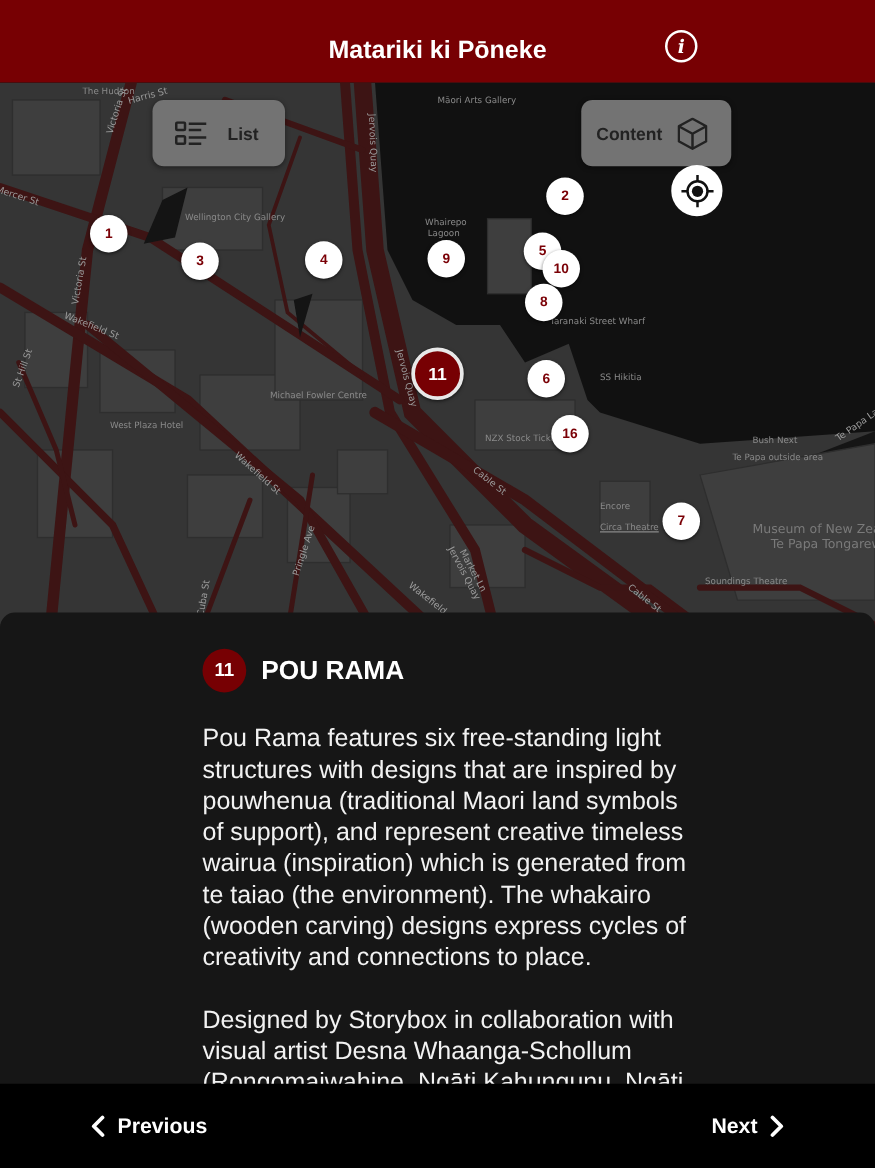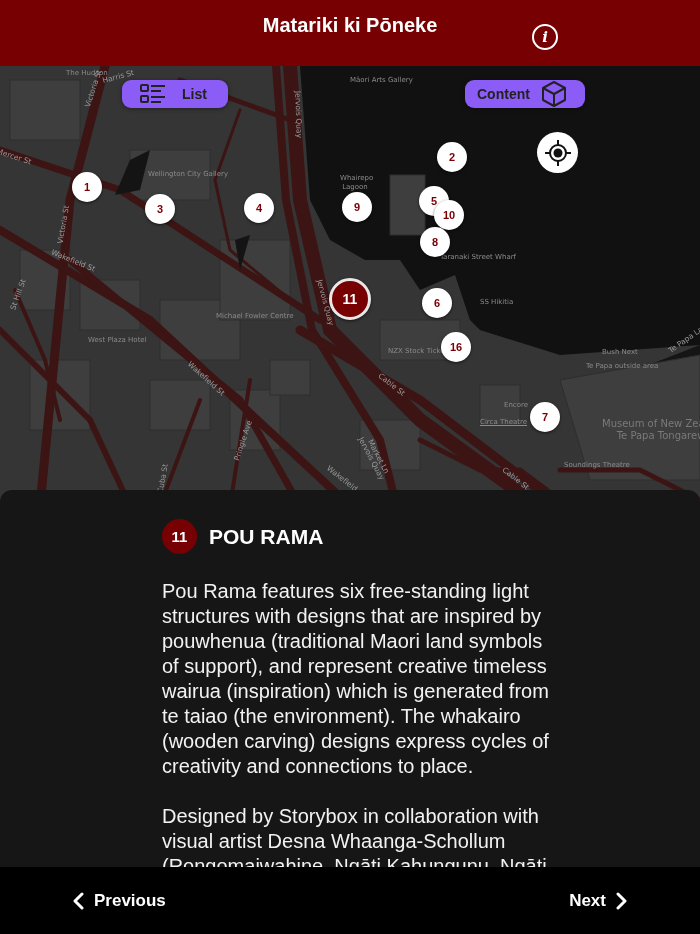--- a/index.html
+++ b/index.html
@@ -2,21 +2,21 @@
 <html><head>
 <meta charset="utf-8">
 <style>
   * { box-sizing: border-box; margin: 0; padding: 0; }
   html, body { width: 700px; height: 934px; overflow: hidden; background: #000; }
   body { font-family: "Liberation Sans", "DejaVu Sans", sans-serif; position: relative; }
 
   .header {
     position: absolute; left: 0; top: 0; width: 700px; height: 66px;
     background: #770003; z-index: 10;
-    display: flex; justify-content: center;
+    display: flex; align-items: center; justify-content: center;
   }
   .header-title { color: #fff; font-weight: bold; font-size: 20px; margin-top: 14px; }
   .info-btn {
     position: absolute; left: 532px; top: 24px; width: 26px; height: 26px;
     border: 2px solid #fff; border-radius: 50%;
     color: #fff; font-family: "DejaVu Serif", serif; font-style: italic; font-weight: bold;
     font-size: 15px; display: flex; align-items: center; justify-content: center; cursor: pointer;
   }
 
   .map {
@@ -37,21 +37,21 @@
     display: flex; align-items: center; justify-content: center;
     box-shadow: 0 1px 3px rgba(0,0,0,0.6); cursor: pointer;
     transform: translate(-50%, -50%);
   }
   .marker.selected {
     width: 42px; height: 42px; background: #770003; color: #fff;
     border: 3px solid #e8e8e8; font-size: 14px;
   }
 
   .map-btn {
-    position: absolute; background: #8b5cf6; border-radius: 9px; height: 28px;
+    position: absolute; background: #737373; border-radius: 9px; height: 53px;
     display: flex; align-items: center; cursor: pointer; color: #222;
     font-weight: bold; font-size: 14px; box-shadow: 0 1px 4px rgba(0,0,0,0.4);
   }
   .list-btn { left: 122px; top: 80px; width: 106px; padding-left: 18px; }
   .list-btn .label { margin-left: 16px; }
   .content-btn { left: 465px; top: 80px; width: 120px; padding-left: 12px; }
   .content-btn .icon { margin-left: 12px; }
   .locate-btn {
     position: absolute; left: 537px; top: 132px; width: 41px; height: 41px;
     border-radius: 50%; background: #fff; display: flex; align-items: center; justify-content: center;
@@ -158,21 +158,21 @@
   <span class="map-label street-label" style="left:376px; top:314px; transform:rotate(38deg);">Cable St</span>
   <span class="map-label street-label" style="left:222px; top:370px; transform:rotate(-72deg);">Pringle Ave</span>
   <span class="map-label street-label" style="left:360px; top:386px; transform:rotate(62deg);">Market Ln</span>
   <span class="map-label street-label" style="left:348px; top:388px; transform:rotate(62deg);">Jervois Quay</span>
   <span class="map-label street-label" style="left:324px; top:408px; transform:rotate(38deg);">Wakefield</span>
   <span class="map-label street-label" style="left:500px; top:408px; transform:rotate(38deg);">Cable St</span>
   <span class="map-label street-label" style="left:148px; top:408px; transform:rotate(-80deg);">Cuba St</span>
   <span class="map-label" style="left:602px; top:282px;">Bush Next</span>
   <span class="map-label" style="left:586px; top:296px;">Te Papa outside area</span>
   <span class="map-label street-label" style="left:664px; top:264px; transform:rotate(-35deg);">Te Papa Lagoon</span>
-  <span class="map-label" style="left:504px; top:335px;">Encore</span>
+  <span class="map-label" style="left:480px; top:335px;">Encore</span>
   <span class="map-label" style="left:480px; top:352px;text-decoration:underline;">Circa Theatre</span>
   <span class="map-label" style="left:564px; top:395px;">Soundings Theatre</span>
   <span class="map-label big" style="left:602px; top:352px;">
     <span>Museum of New Zealand</span><br>
     <span>Te Papa Tongarewa</span>
   </span>
 
   <div class="marker" style="left:87px; top:121px;">1</div>
   <div class="marker" style="left:452px; top:91px;">2</div>
   <div class="marker" style="left:160px; top:143px;">3</div>

